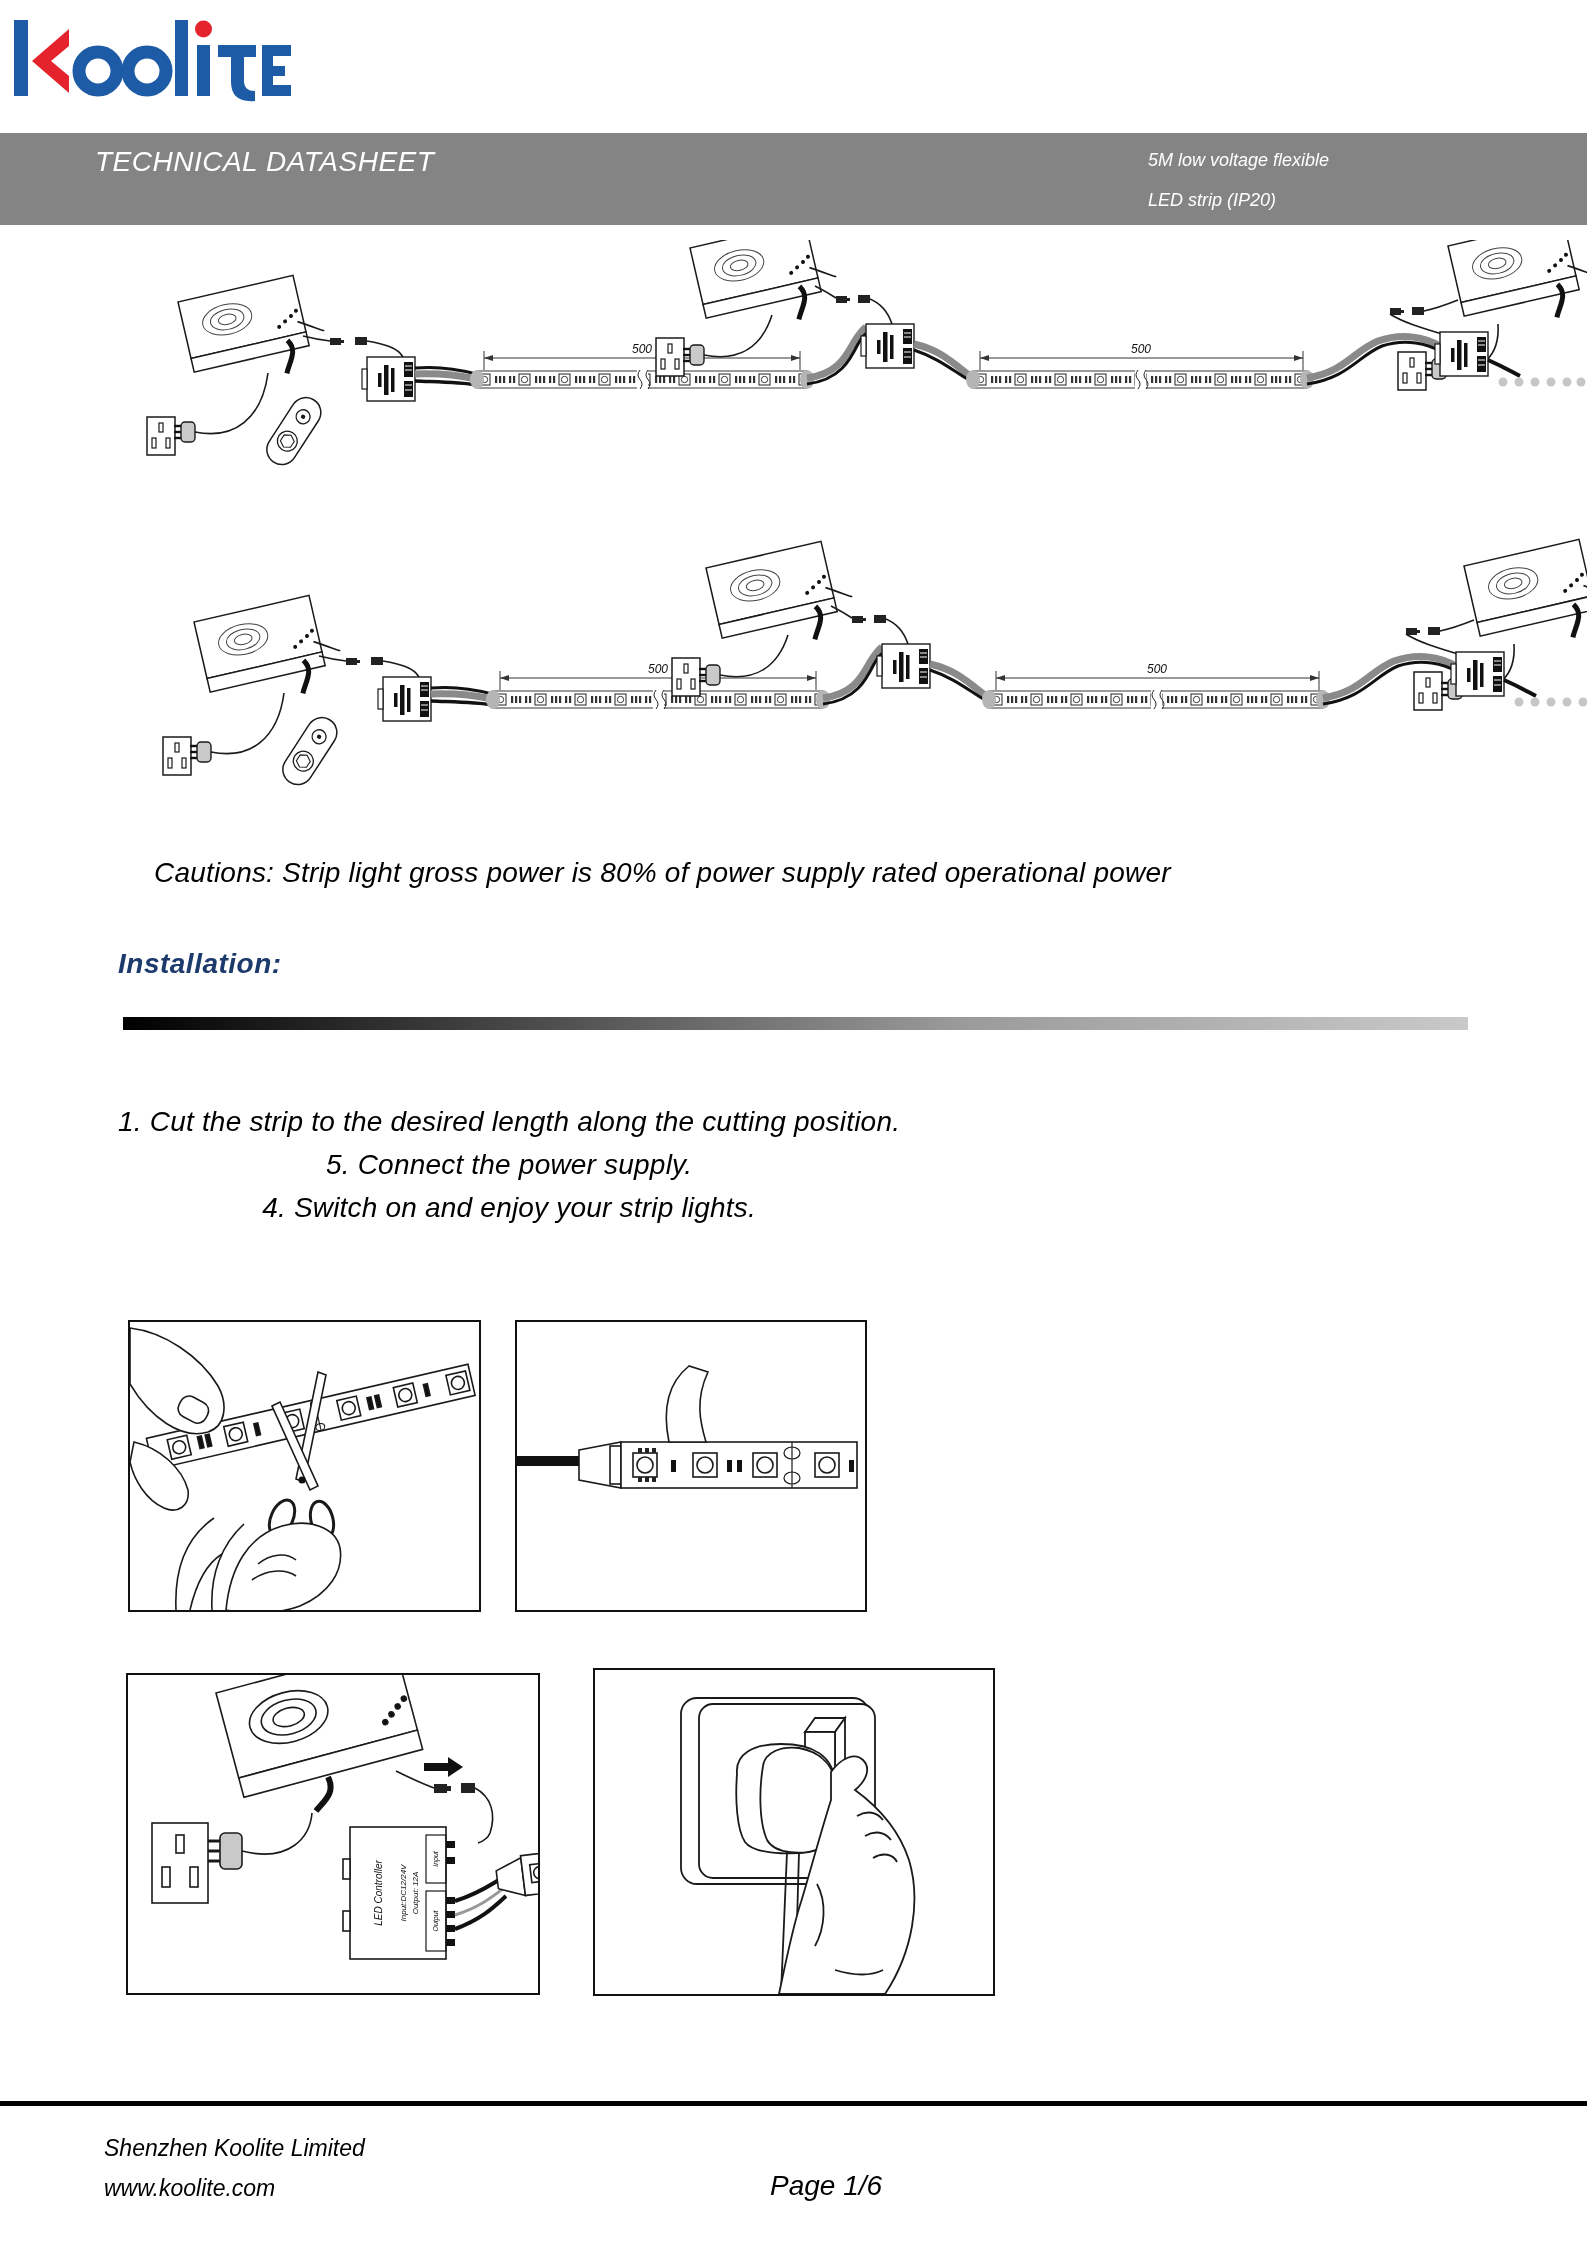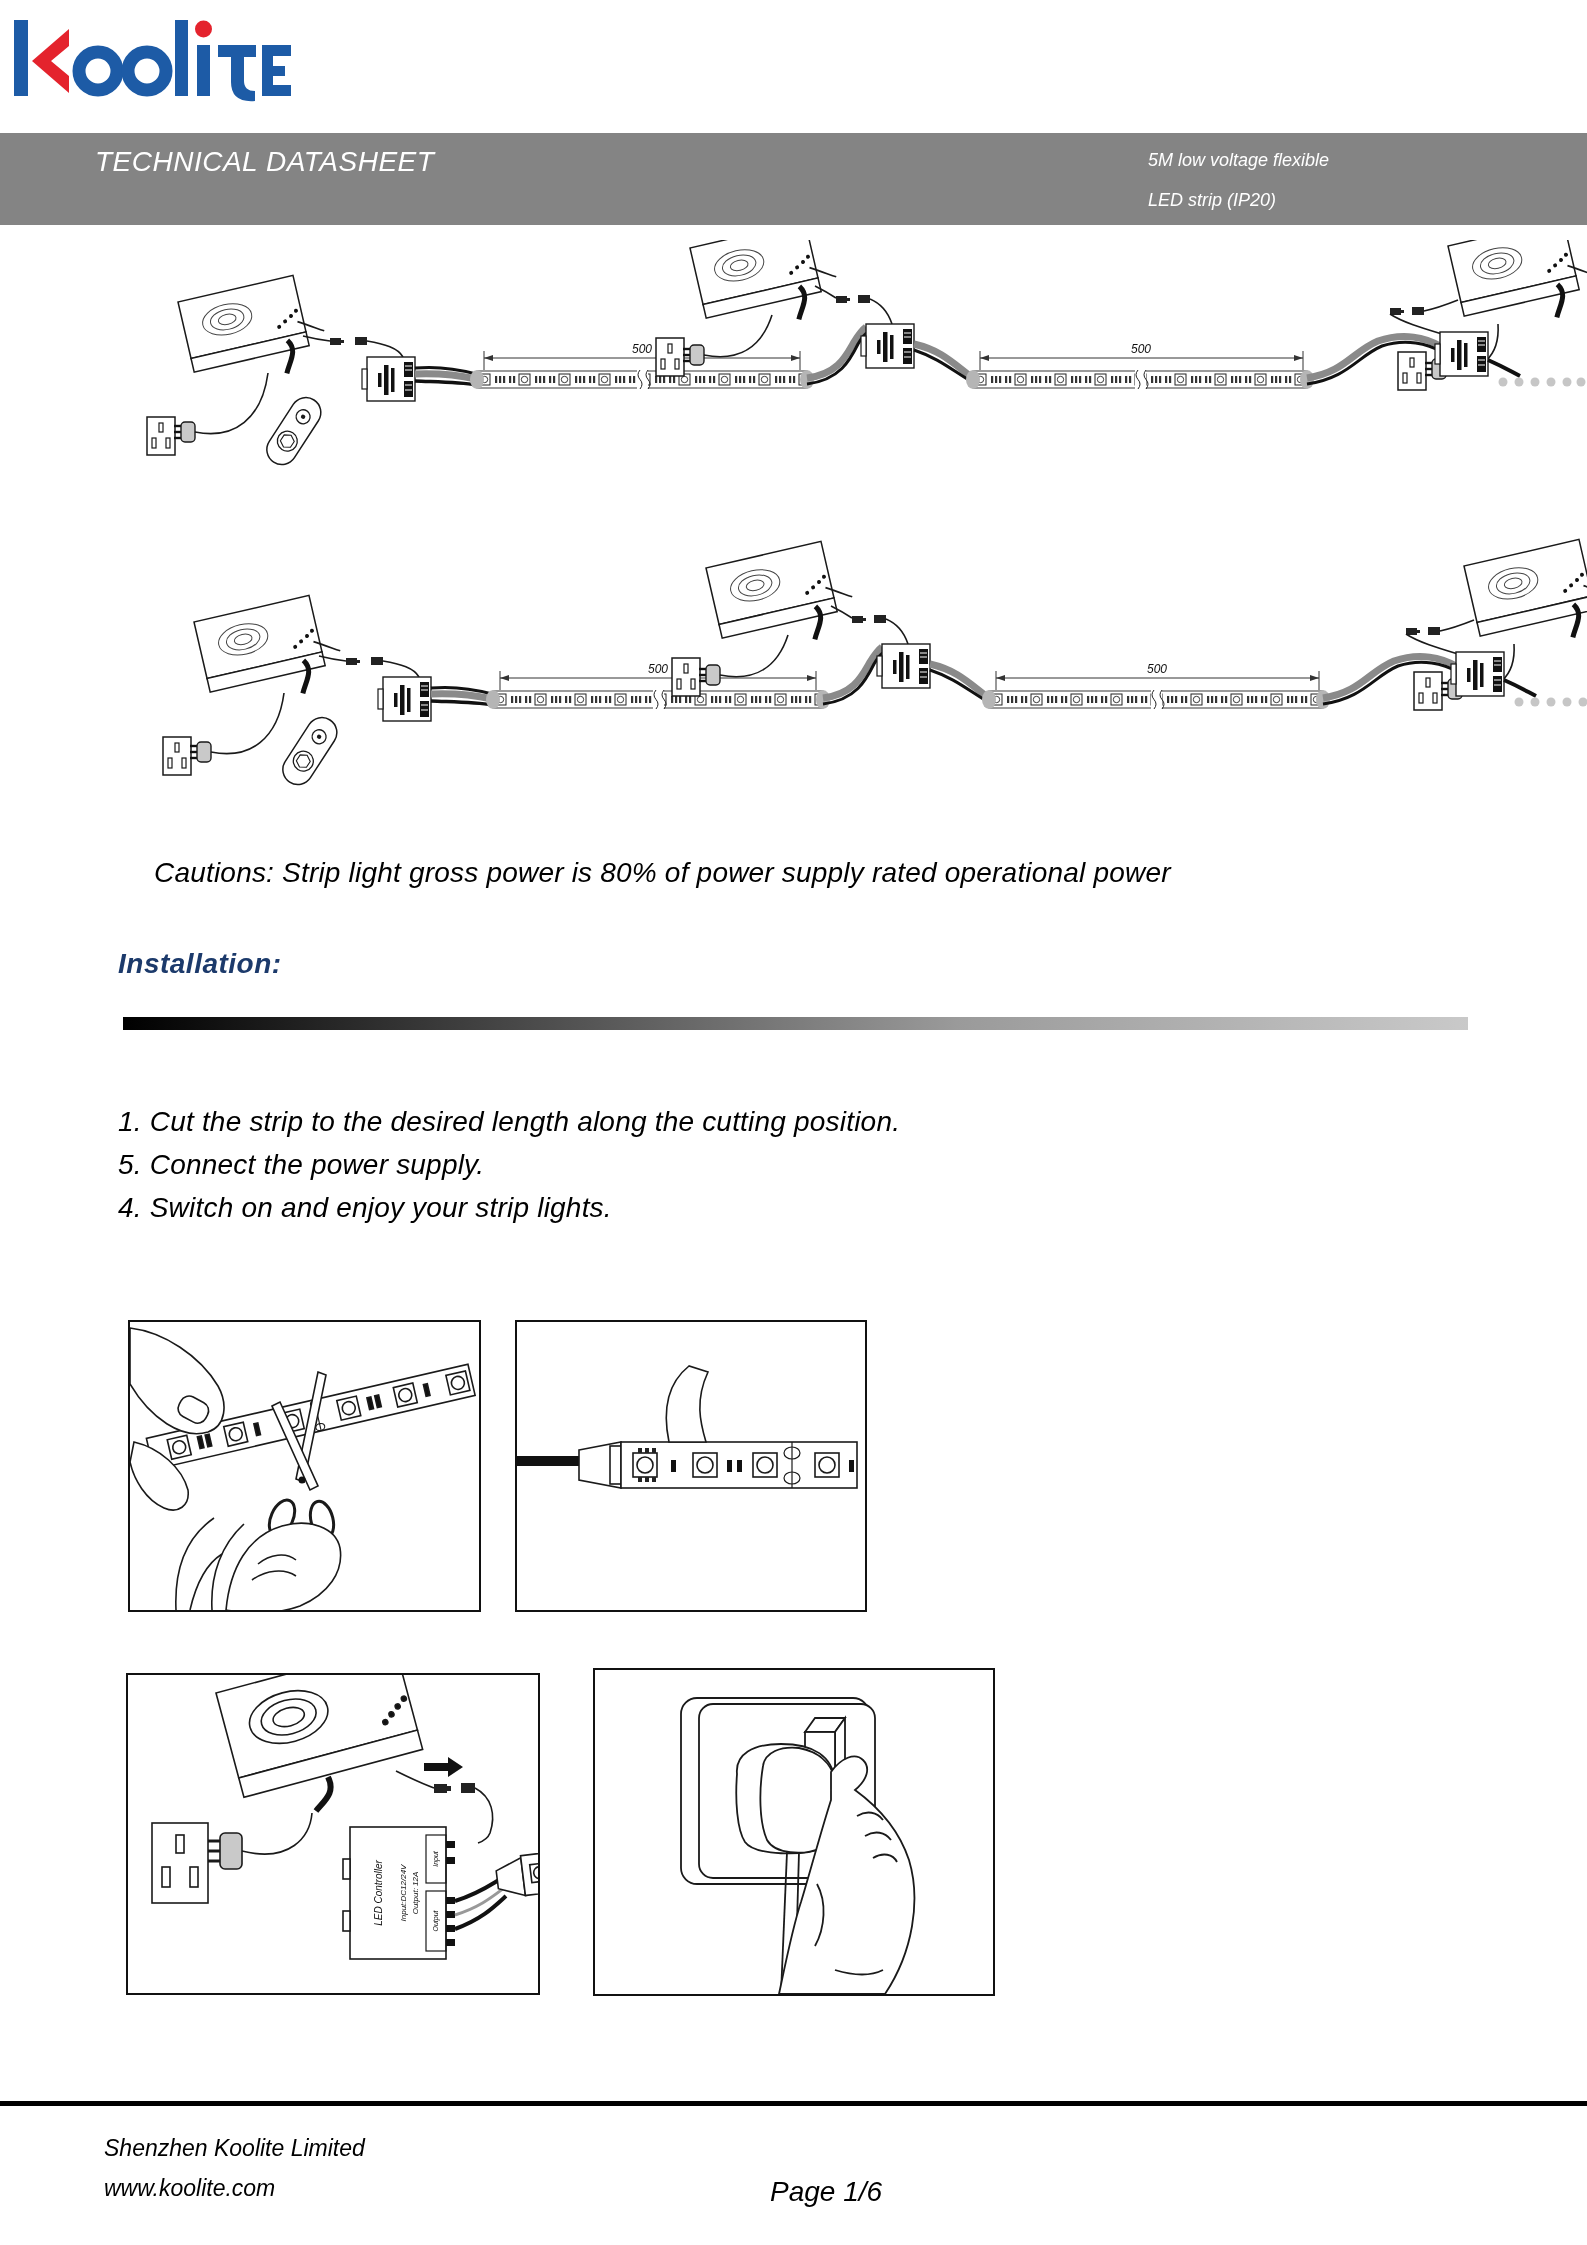--- a/index.html
+++ b/index.html
@@ -9,31 +9,31 @@
   
   .band{position:absolute;left:0;top:133px;width:1587px;height:92px;background:#848484;}
   .band-title{position:absolute;left:95px;top:13px;font-size:28px;color:#fff;letter-spacing:.5px;}
   .band-product{position:absolute;left:1148px;top:7px;font-size:18px;color:#fff;line-height:40px;}
   
   .caution{position:absolute;left:154px;top:851px;font-size:28px;line-height:43px;letter-spacing:.2px;}
   
   .inst-h{position:absolute;left:118px;top:948px;font-size:28px;font-weight:bold;color:#1c3a6b;letter-spacing:.5px;}
   .grad{position:absolute;left:123px;top:1017px;width:1345px;height:13px;
         background:linear-gradient(to right,#000000,#4a4a4a 30%,#9a9a9a 62%,#c9c9c9);}
-  .steps{position:absolute;left:118px;top:1100px;font-size:28px;line-height:43px;letter-spacing:.2px;}
+  .steps{position:absolute;left:118px;top:1100px;font-size:28px;line-height:43px;letter-spacing:.2px;text-align:center;}
   
   .fig{position:absolute;border:2px solid #111;background:#fff;}
   #fig1{left:128px;top:1320px;width:349px;height:288px;}
   #fig2{left:515px;top:1320px;width:348px;height:288px;}
   #fig3{left:126px;top:1673px;width:410px;height:318px;}
   #fig4{left:593px;top:1668px;width:398px;height:324px;}
   
   .footline{position:absolute;left:0;top:2101px;width:1587px;height:5px;background:#000;}
   .foot-co{position:absolute;left:104px;top:2128px;font-size:23px;line-height:40px;}
-  .foot-page{position:absolute;left:770px;top:2170px;font-size:28px;margin-top:6px;}
+  .foot-page{position:absolute;left:770px;top:2170px;font-size:28px;}
   svg{display:block;}
   text{font-family:"Liberation Sans",sans-serif;}
 </style>
 </head>
 <body>
 
 <div class="page">
 
   <svg class="abs" style="left:12px;top:14px" width="280" height="92" viewBox="0 0 280 92" role="img" aria-label="koolite">
     <g>

